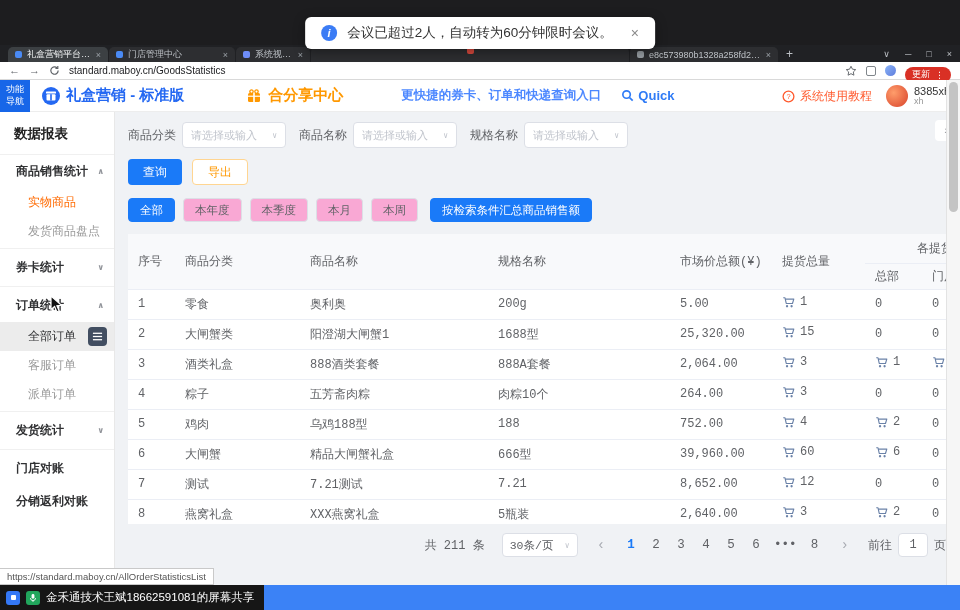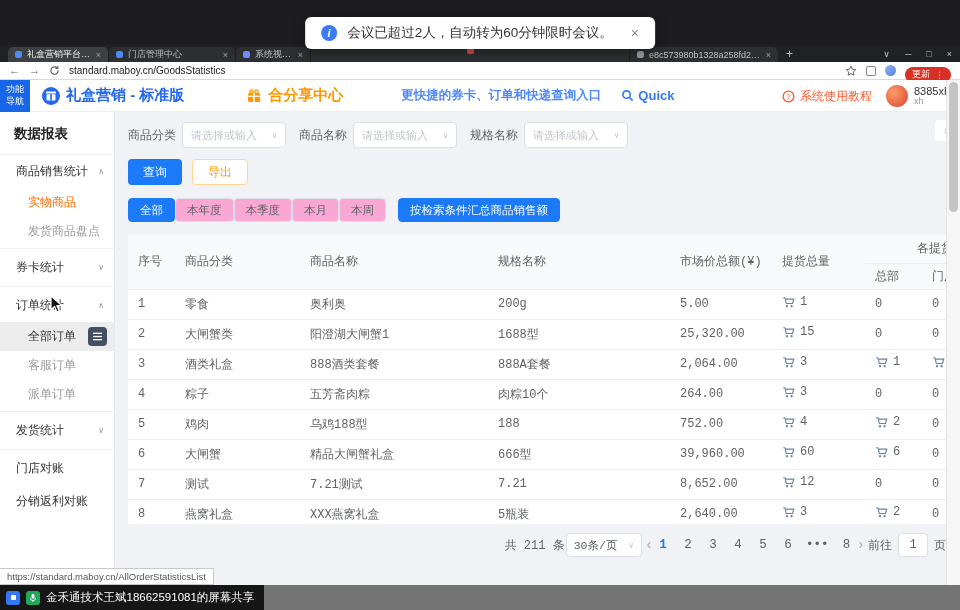--- a/index.html
+++ b/index.html
@@ -49,21 +49,21 @@
   .user { display:flex; align-items:center; gap:6px; }
   .avatar { width:22px; height:22px; border-radius:50%; background:radial-gradient(circle at 35% 35%,#ff9d6b,#d8422a); }
   .user-names { display:flex; flex-direction:column; line-height:1.1; }
   .user-name { font-size:11px; color:#333; }
   .user-sub { font-size:9px; color:#999; }
 
   
   .app-body { display:flex; height:473px; background:#f0f2f5; position:relative; }
   .sidebar { width:115px; background:#fff; border-right:1px solid #e8e8e8; flex:0 0 auto; }
   .sidebar-title { font-size:13.5px; font-weight:bold; color:#222; padding:13px 0 11px 14px; border-bottom:1px solid #f0f0f0; }
-  .side-group { display:flex; justify-content:space-between; align-items:center; padding:8px 10px 8px 16px; font-size:12px; color:#303133; cursor:pointer; }
+  .side-group { display:flex; justify-content:space-between; align-items:center; padding:8px 10px 8px 16px; font-size:12px; color:#303133; cursor:pointer;font-weight:bold; }
   .side-group .caret { color:#909399; font-size:8px; }
   .side-child { padding:6px 8px 6px 28px; font-size:12px; color:#999; cursor:pointer; }
   .side-child.active { color:#ff6a00; }
   .side-child.hover { background:#ececec; color:#303133; }
   .side-divider { border-top:1px solid #f0f0f0; margin:2px 0; }
 
   .content { flex:1; padding:10px 14px 0 13px; position:relative; overflow:hidden;font-family:Liberation Mono, monospace; }
   .filter-row { display:flex; align-items:center; gap:13px; }
   .selects { display:flex; align-items:center; gap:13px; }
   .f-item { display:flex; align-items:center; gap:6px; }
@@ -77,55 +77,55 @@
   .date-range .to { color:#606266; }
   .collapse-btn { position:absolute; right:0; top:8px; width:25px; height:21px; background:#fff; border-radius:4px 0 0 4px;
                   color:#909399; display:flex; align-items:center; justify-content:center; font-size:11px; cursor:pointer; }
 
   .btn-row { margin-top:11px; display:flex; gap:10px; }
   .btn { height:26px; padding:0 15px; border-radius:4px; font-size:12px; display:flex; align-items:center; cursor:pointer; }
   .btn-primary { background:#1a7af8; color:#fff; }
   .btn-export { background:#fff; color:#ff9800; border:1px solid #ffd591; }
 
   .quick-row { margin-top:13px; display:flex; gap:8px; align-items:center; }
-  .chips { display:flex; gap:0; }
+  .chips { display:flex; gap:8px; }
   .chip { height:24px; padding:0 11px; font-size:11.5px; border-radius:4px; border:1px solid #dcdfe6; background:#f9a8d4;
           color:#606266; display:flex; align-items:center; cursor:pointer; white-space:nowrap; }
   .chip.active, .chip.summary { background:#1a7af8; border-color:#1a7af8; color:#fff; }
   .chip.summary { margin-left:4px; }
 
   .table-card { margin-top:12px; background:#fff; height:290px; overflow:hidden; }
   table { border-collapse:collapse; table-layout:fixed; width:854px; }
   thead th { font-size:12px; color:#606266; font-weight:normal; background:#f8f9fb; text-align:left; padding:0 10px;
              border-bottom:1px solid #ebeef5; white-space:nowrap; }
   tr.h1 th { height:29px; }
   tr.h2 th { height:26px; }
   th.cg { padding-left:52px; overflow:visible; }
   tbody td { height:30px; font-size:12px; color:#606266; padding:0 10px; border-bottom:1px solid #ebeef5;
              white-space:nowrap; overflow:hidden; }
   .cartwrap { display:inline-flex; align-items:center; gap:5px; }
   .cart-icon { display:inline-flex; cursor:pointer; }
 
-  .pagination { margin-top:9px; display:flex; align-items:center; justify-content:flex-end; gap:1px; font-size:12px; color:#606266; }
+  .pagination { margin-top:9px; display:flex; align-items:center; justify-content:flex-end; gap:17px; font-size:12px; color:#606266; }
   .page-size { width:76px; height:24px; background:#fff; border:1px solid #dcdfe6; border-radius:4px; display:flex;
                align-items:center; justify-content:space-between; padding:0 7px; font-size:11.5px; cursor:pointer; }
   .pg-arrow { color:#a8abb2; font-size:14px; padding:0 2px; cursor:pointer; }
   .page-nums { display:flex; gap:11px; align-items:center; }
   .page-num { min-width:14px; text-align:center; color:#606266; cursor:pointer; font-size:12.5px; }
   .page-num.active { color:#1a7af8; font-weight:bold; }
   .goto { display:flex; align-items:center; gap:6px; }
   .goto-input { width:30px; height:24px; border:1px solid #dcdfe6; border-radius:4px; text-align:center; font-size:12px;
                 color:#606266; background:#fff; outline:none; font-family:inherit; }
 
   
   .v-scrollbar { position:absolute; right:0; top:80px; bottom:25px; width:14px; background:#f6f6f6; border-left:1px solid #e3e3e3; z-index:5; }
   .v-thumb { position:absolute; top:2px; left:2px; width:9px; height:130px; background:#c4c4c4; border-radius:5px; }
   .status-link { position:absolute; left:0; bottom:25px; background:#fff; border:1px solid #c9c9c9; border-left:none;
                  font-size:9.5px; color:#555; padding:2px 7px; z-index:20; white-space:nowrap; }
-  .share-bar { position:absolute; bottom:0; left:0; right:0; height:25px; background:#737373; display:flex; align-items:center; z-index:30; }
+  .share-bar { position:absolute; bottom:0; left:0; right:0; height:25px; background:#3b82f6; display:flex; align-items:center; z-index:30; }
   .share-box { display:flex; align-items:center; gap:6px; background:#161616; height:25px; padding:0 10px 0 6px; }
   .app-square { width:14px; height:14px; border-radius:3px; background:#3478f6; display:flex; align-items:center; justify-content:center; }
   .app-square i { width:5px; height:5px; background:#fff; border-radius:1px; display:block; }
   .mic-badge { width:14px; height:14px; border-radius:3px; background:#21a65c; display:flex; align-items:center; justify-content:center; }
   .share-text { color:#fff; font-size:11.5px; white-space:nowrap; }
 
   .float-toggle { position:absolute; left:88px; top:327px; width:19px; height:19px; background:rgba(42,56,77,.88);
                   border-radius:4px; display:flex; align-items:center; justify-content:center; z-index:40; cursor:pointer; }
   .mouse-cursor { position:absolute; left:50px; top:295px; z-index:70; pointer-events:none; }
 </style>

